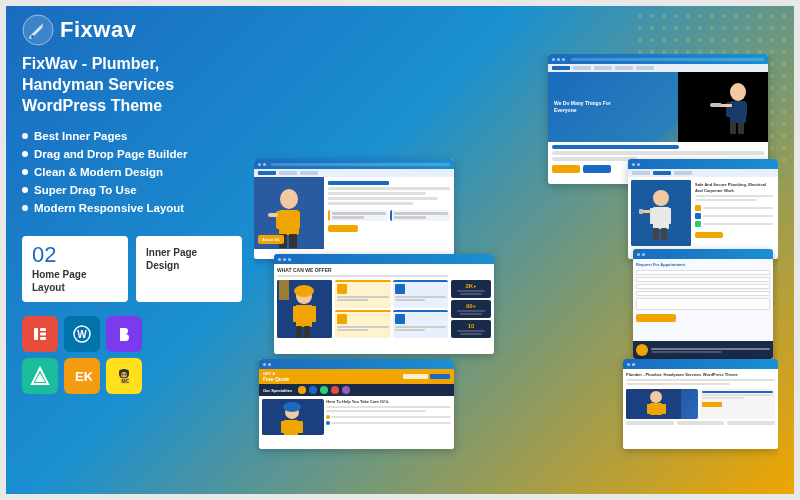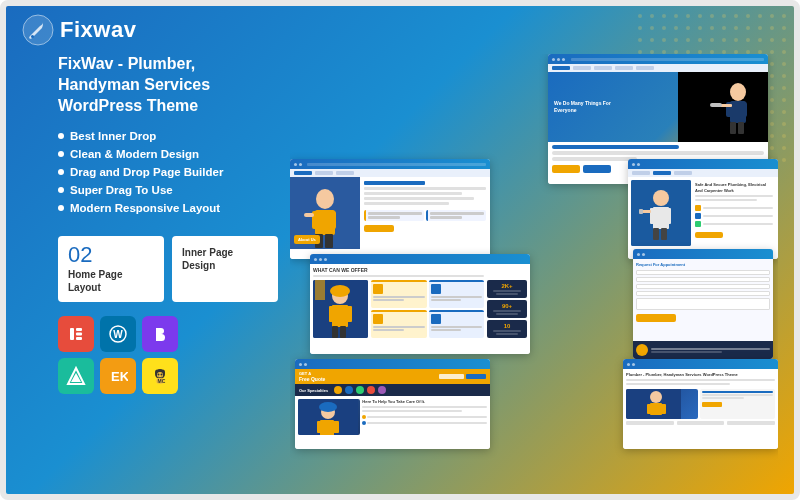--- a/index.html
+++ b/index.html
@@ -10,21 +10,21 @@
       font-family: Arial, sans-serif;
       background: #fff;
     }
 
     .outer-wrapper {
       width: 800px;
       height: 500px;
       position: relative;
       background: linear-gradient(135deg, #1a6bbf 0%, #1a8fd1 40%, #f0a500 100%);
       border: 6px solid #e8e8e8;
-      border-radius: 8px;
+      border-radius: 0;
       overflow: hidden;
       display: flex;
       flex-direction: column;
     }
 
     
     .header {
       display: flex;
       align-items: center;
       padding: 8px 16px;
@@ -48,21 +48,20 @@
       color: #fff;
       letter-spacing: 0.5px;
     }
 
     
     .main-content {
       display: flex;
       flex: 1;
       padding: 0 16px 10px 16px;
       gap: 12px;
-      margin-left: 36px;
     }
 
     
     .left-panel {
       width: 220px;
       flex-shrink: 0;
       display: flex;
       flex-direction: column;
     }
 
@@ -347,27 +346,27 @@
   </div>
 
   <div class="main-content">
 
     <div class="left-panel">
 
       <h1 class="product-title">FixWav  - Plumber, Handyman Services WordPress Theme</h1>
 
       <ul class="feature-list">
         <li>
-          <span>Best Inner Drop</span>
+          <span>Best Inner Pages</span>
+        </li>
+        <li>
+          <span>Drag and Drop Page Builder</span>
         </li>
         <li>
           <span>Clean &amp; Modern Design</span>
-        </li>
-        <li>
-          <span>Drag and Drop Page Builder</span>
         </li>
         <li>
           <span>Super Drag To Use</span>
         </li>
         <li>
           <span>Modern Responsive Layout</span>
         </li>
       </ul>
 
       <div class="stats-row">

